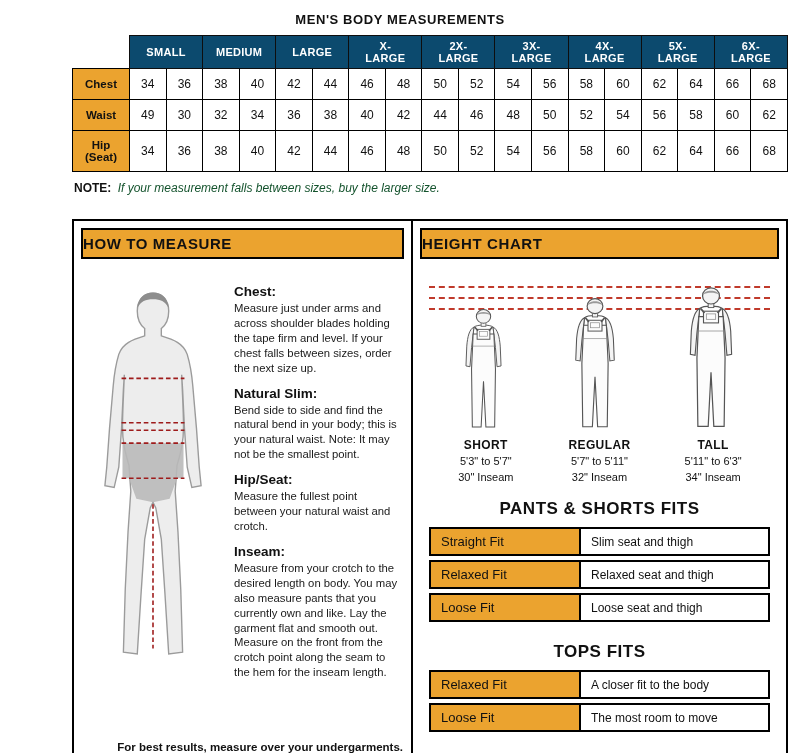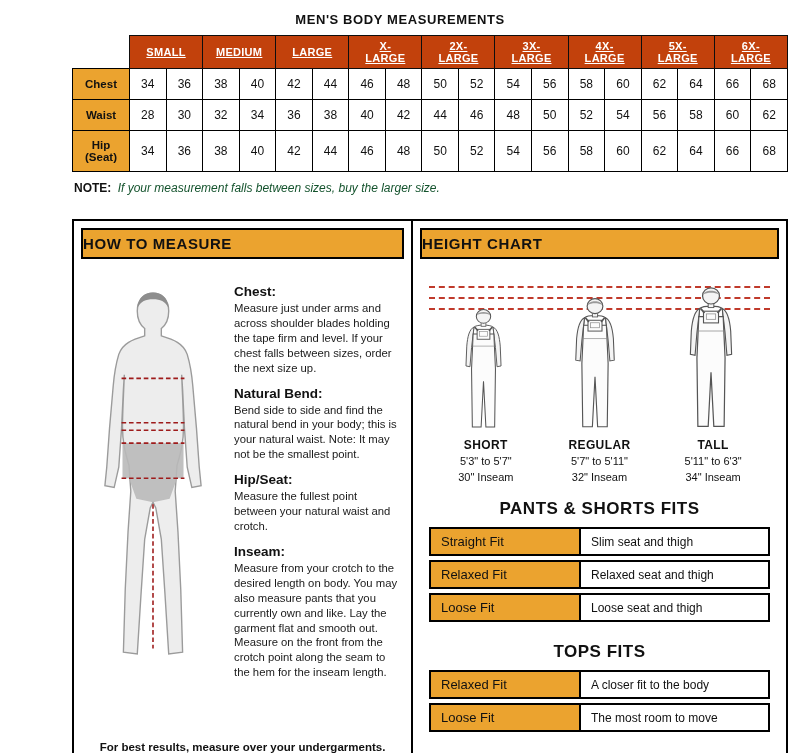--- a/index.html
+++ b/index.html
@@ -17,22 +17,22 @@
   }
   .page-title{
     text-align:center;font-size:13px;font-weight:bold;letter-spacing:.6px;
     margin:12px 0 8px;
   }
   
   .size-wrap{margin-left:72px;width:716px;}
   table.size-table{border-collapse:collapse;width:716px;table-layout:fixed;}
   table.size-table th.corner{border:none;background:#fff;width:57px;}
   table.size-table th.size-th{
-    background:#c2410c;color:#fff;font-size:11px;font-weight:bold;
-    letter-spacing:.3px;padding:4px 12px;border:1px solid #0e0e0e;text-decoration:underline;
+    background:#0c4a6e;color:#fff;font-size:11px;font-weight:bold;
+    letter-spacing:.3px;padding:4px 12px;border:1px solid #0e0e0e;
   }
   table.size-table td{
     border:1px solid #000;text-align:center;font-size:12px;height:26px;padding:8px;
   }
   table.size-table td.rowlabel{
     background:var(--gold);font-weight:bold;font-size:11.5px;
   }
   .note-line{margin:9px 0 0 74px;font-size:12px;}
   .note-prefix{font-weight:bold;}
   .note-text{font-style:italic;color:#14532d;margin-left:3px;}
@@ -50,21 +50,21 @@
   }
   
   .measure-body{display:flex;flex:1;padding:4px 8px 0 4px;min-height:0;}
   .figure-col{width:150px;flex:none;padding-top:12px;}
   .figure-col svg{width:148px;height:400px;display:block;margin:0 auto;}
   .sections-col{flex:1;padding:4px 4px 0 6px;}
   .m-section h3{font-size:13.5px;margin:10px 0 2px;}
   .m-section:first-child h3{margin-top:10px;}
   .m-section p{font-size:11.3px;line-height:1.32;margin:0;color:#1a1a1a;}
   .measure-footer{
-    text-align:center;font-weight:bold;font-size:11.5px;margin:4px 8px 16px;flex:none;
+    text-align:right;font-weight:bold;font-size:11.5px;margin:4px 8px 16px;flex:none;
   }
   
   .figures-area{
     position:relative;height:152px;margin:12px 16px 0;
     display:flex;align-items:flex-end;justify-content:space-around;flex:none;
   }
   .hline{position:absolute;left:0;right:0;border-top:2px dashed var(--red);}
   .overalls-figure{position:relative;}
   .overalls-figure svg{display:block;width:100%;height:100%;}
   .fig-labels{display:flex;justify-content:space-around;margin:8px 16px 0;flex:none;}
@@ -122,21 +122,21 @@
           <td class="val">56</td>
           <td class="val">58</td>
           <td class="val">60</td>
           <td class="val">62</td>
           <td class="val">64</td>
           <td class="val">66</td>
           <td class="val">68</td>
         </tr>
         <tr>
           <td class="rowlabel">Waist</td>
-          <td class="val">28</td>
+          <td class="val">49</td>
           <td class="val">30</td>
           <td class="val">32</td>
           <td class="val">34</td>
           <td class="val">36</td>
           <td class="val">38</td>
           <td class="val">40</td>
           <td class="val">42</td>
           <td class="val">44</td>
           <td class="val">46</td>
           <td class="val">48</td>
@@ -201,21 +201,21 @@
 
           <line x1="80" y1="234" x2="80" y2="390" stroke="#9E1B1B" stroke-width="1.7" stroke-dasharray="5,3"></line>
         </svg>
       </div>
       <div class="sections-col">
           <div class="m-section">
             <h3>Chest:</h3>
             <p>Measure just under arms and across shoulder blades holding the tape firm and level. If your chest falls between sizes, order the next size up.</p>
           </div>
           <div class="m-section">
-            <h3>Natural Bend:</h3>
+            <h3>Natural Slim:</h3>
             <p>Bend side to side and find the natural bend in your body; this is your natural waist. Note: It may not be the smallest point.</p>
           </div>
           <div class="m-section">
             <h3>Hip/Seat:</h3>
             <p>Measure the fullest point between your natural waist and crotch.</p>
           </div>
           <div class="m-section">
             <h3>Inseam:</h3>
             <p>Measure from your crotch to the desired length on body. You may also measure pants that you currently own and like. Lay the garment flat and smooth out. Measure on the front from the crotch point along the seam to the hem for the inseam length.</p>
           </div>

